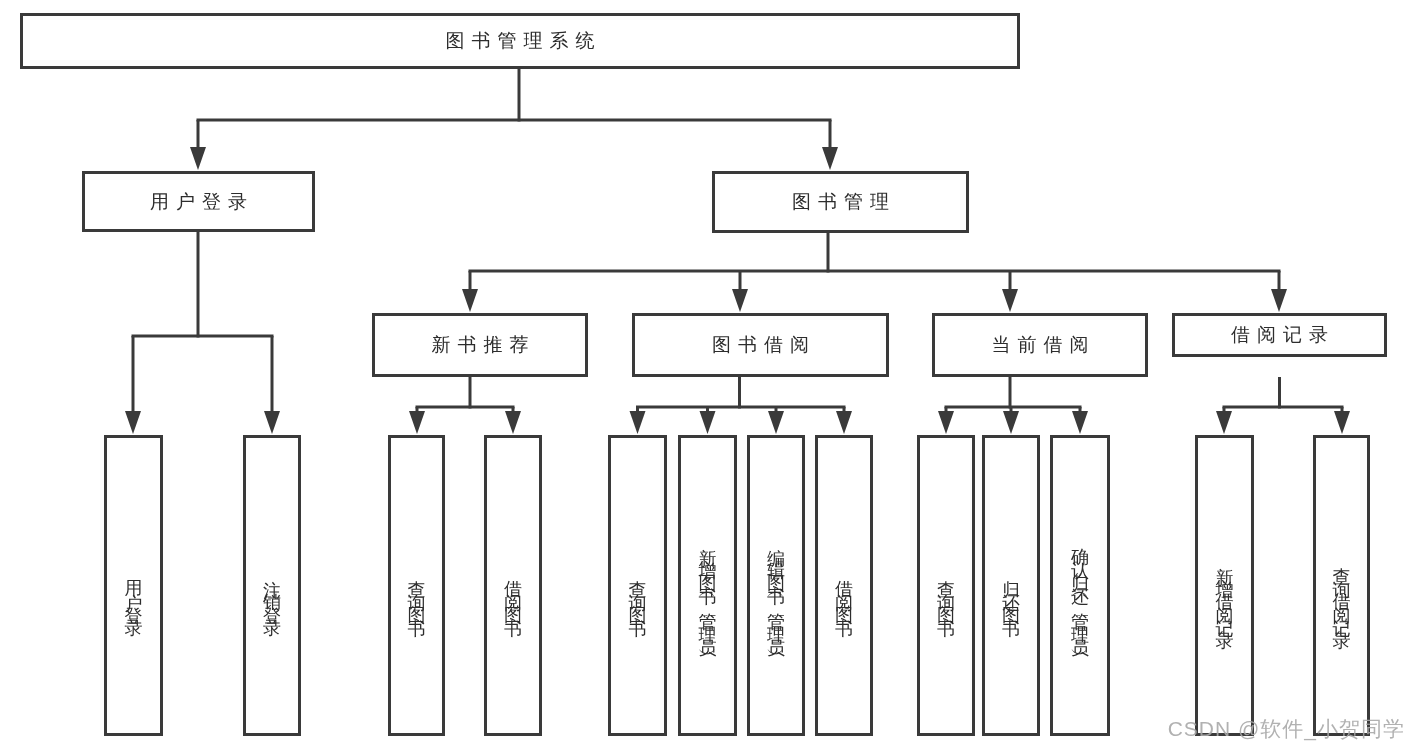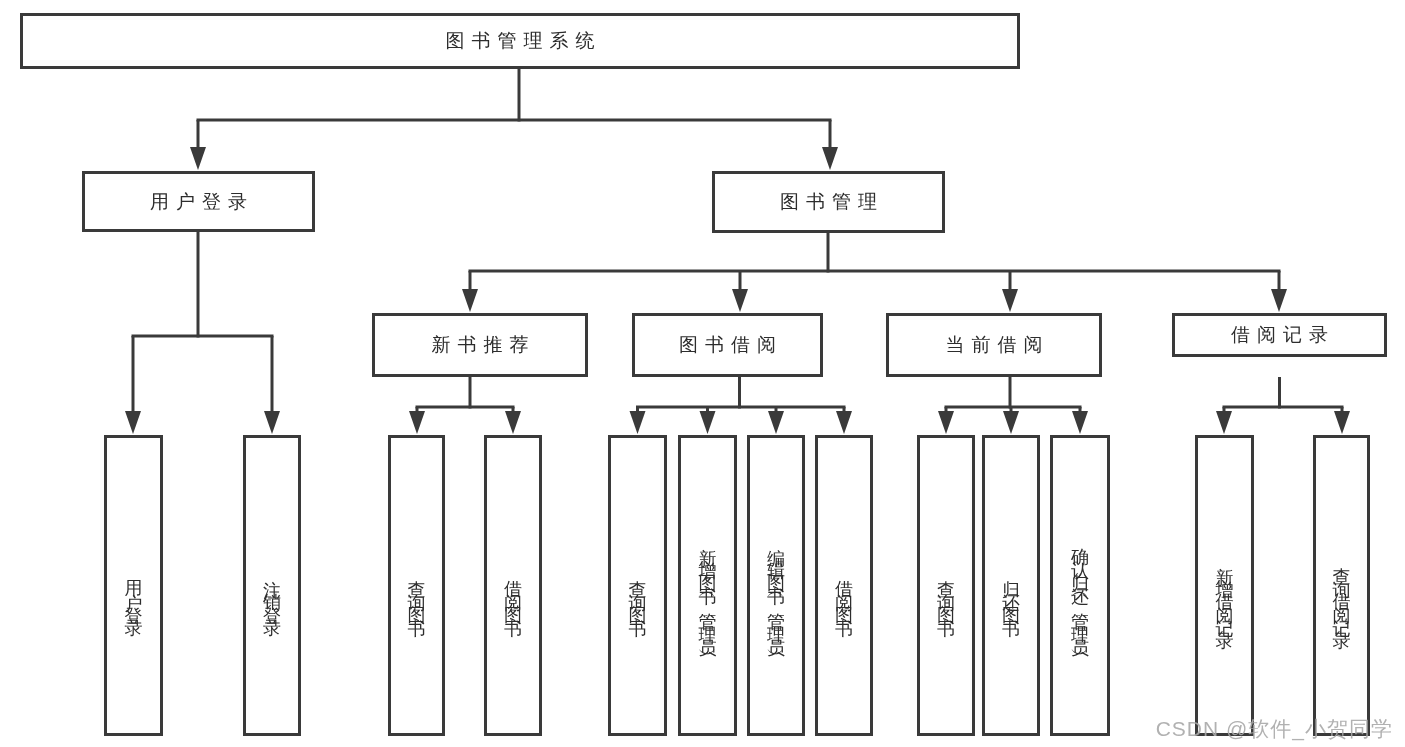--- a/index.html
+++ b/index.html
@@ -46,21 +46,21 @@
     text-orientation: mixed;
     font-size: 18px;
     line-height: 1;
     letter-spacing: 13px;
     white-space: nowrap;
     padding-top: 13px;   
   }
 
   .watermark {
     position: absolute;
-    right: 12px;
+    right: 0;
     bottom: 4px;
     z-index: 3;
     font-size: 21px;
     letter-spacing: 1px;
     color: var(--watermark, #a9a9a9);
     opacity: 0.9;
     white-space: nowrap;
   }
 </style>
 </head>
@@ -146,31 +146,31 @@
     </g>
   </svg>
 
   <div class="node h" style="left:20px; top:13px; width:1000px; height:56px">
     <span class="lbl">图书管理系统</span>
   </div>
 
   <div class="node h" style="left:82px; top:171px; width:233px; height:61px">
     <span class="lbl">用户登录</span>
   </div>
-  <div class="node h" style="left:712px; top:171px; width:233px; height:62px">
+  <div class="node h" style="left:712px; top:171px; width:257px; height:62px">
     <span class="lbl">图书管理</span>
   </div>
 
   <div class="node h" style="left:372px; top:313px; width:216px; height:64px">
     <span class="lbl">新书推荐</span>
   </div>
-  <div class="node h" style="left:632px; top:313px; width:191px; height:64px">
+  <div class="node h" style="left:632px; top:313px; width:257px; height:64px">
     <span class="lbl">图书借阅</span>
   </div>
-  <div class="node h" style="left:886px; top:313px; width:216px; height:64px">
+  <div class="node h" style="left:932px; top:313px; width:216px; height:64px">
     <span class="lbl">当前借阅</span>
   </div>
   <div class="node h" style="left:1172px; top:313px; width:215px; height:44px">
     <span class="lbl">借阅记录</span>
   </div>
 
   <div class="node v" style="left:104px; top:435px; width:59px; height:301px">
     <span class="lbl">用户登录</span>
   </div>
   <div class="node v" style="left:243px; top:435px; width:58px; height:301px">

